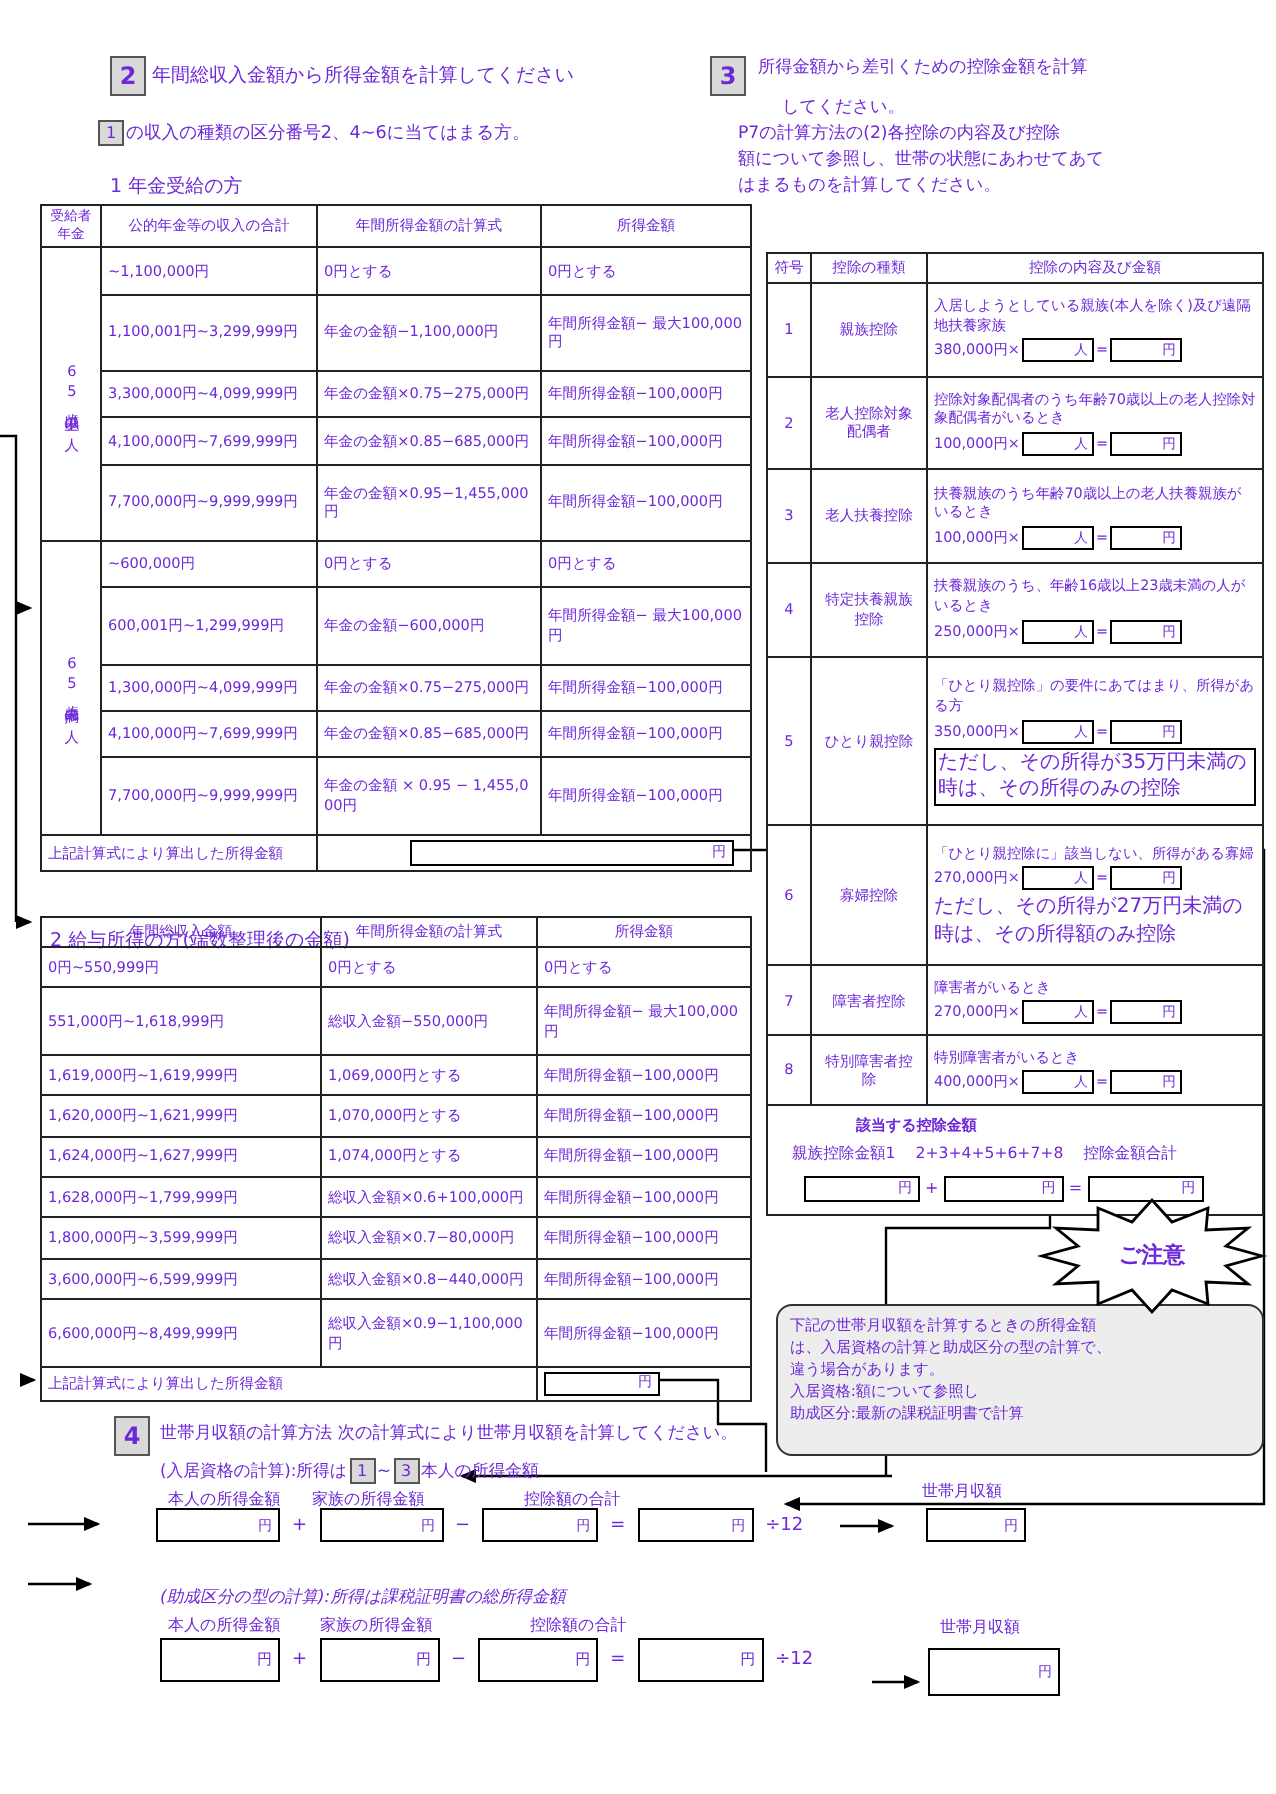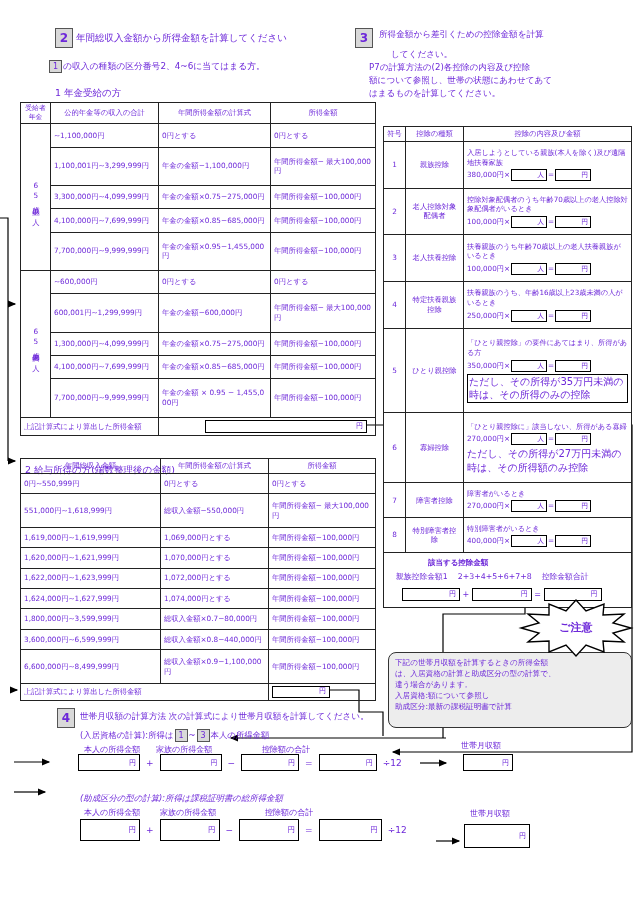--- a/index.html
+++ b/index.html
@@ -205,27 +205,27 @@
             <td>1,619,000円~1,619,999円</td>
             <td>1,069,000円とする</td>
             <td>年間所得金額−100,000円</td>
           </tr>
           <tr>
             <td>1,620,000円~1,621,999円</td>
             <td>1,070,000円とする</td>
             <td>年間所得金額−100,000円</td>
           </tr>
           <tr>
-            <td>1,622,000円~1,623,999円</td>
-            <td>1,072,000円とする</td>
-            <td>年間所得金額−100,000円</td>
-          </tr>
-          <tr>
             <td>1,624,000円~1,627,999円</td>
             <td>1,074,000円とする</td>
+            <td>年間所得金額−100,000円</td>
+          </tr>
+          <tr>
+            <td>1,628,000円~1,799,999円</td>
+            <td>総収入金額×0.6+100,000円</td>
             <td>年間所得金額−100,000円</td>
           </tr>
           <tr>
             <td>1,800,000円~3,599,999円</td>
             <td>総収入金額×0.7−80,000円</td>
             <td>年間所得金額−100,000円</td>
           </tr>
           <tr>
             <td>3,600,000円~6,599,999円</td>
             <td>総収入金額×0.8−440,000円</td>

